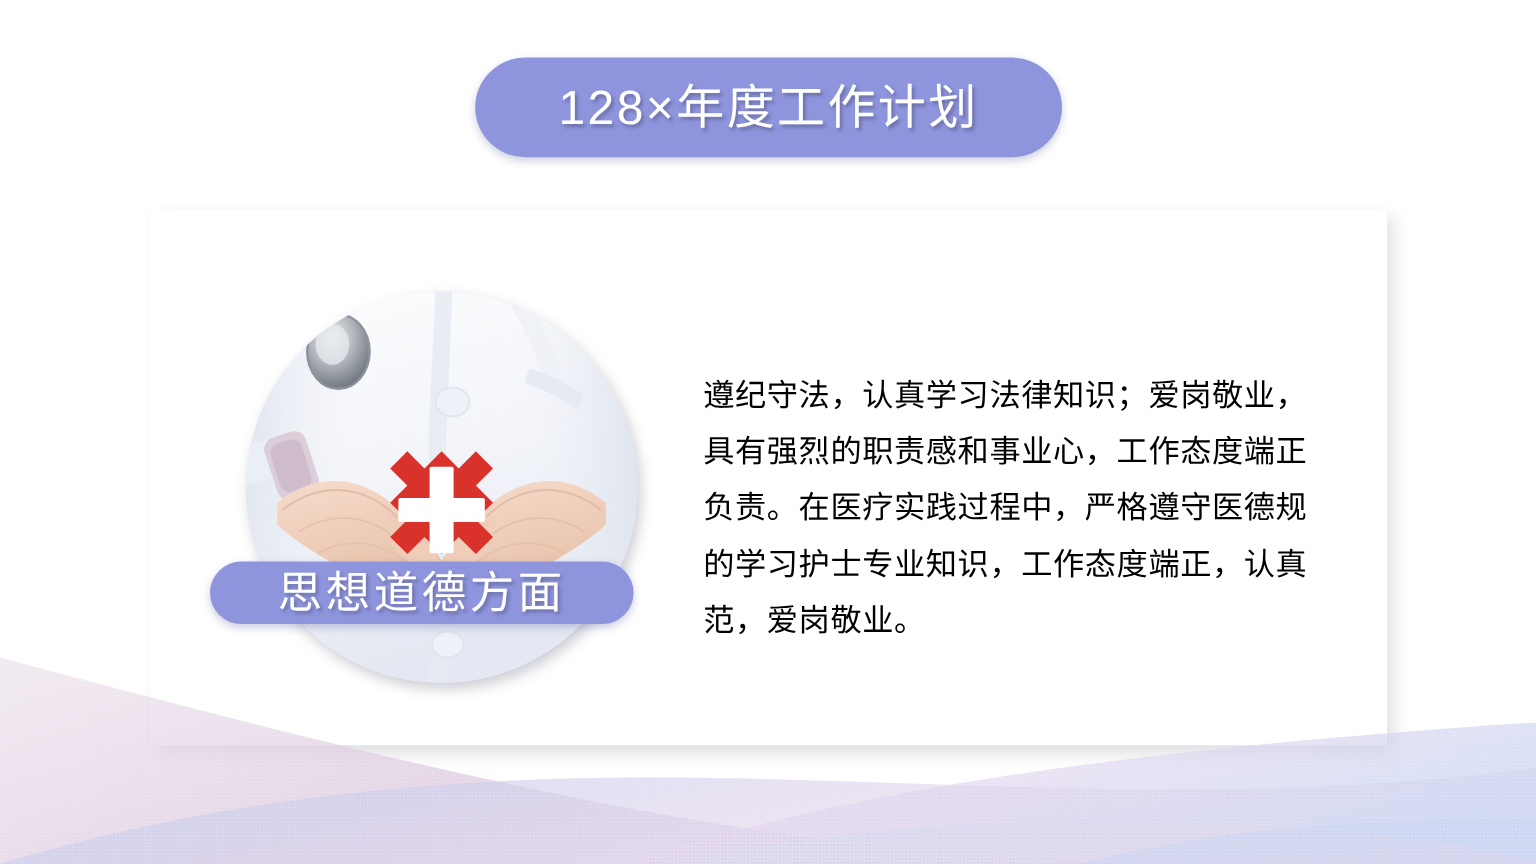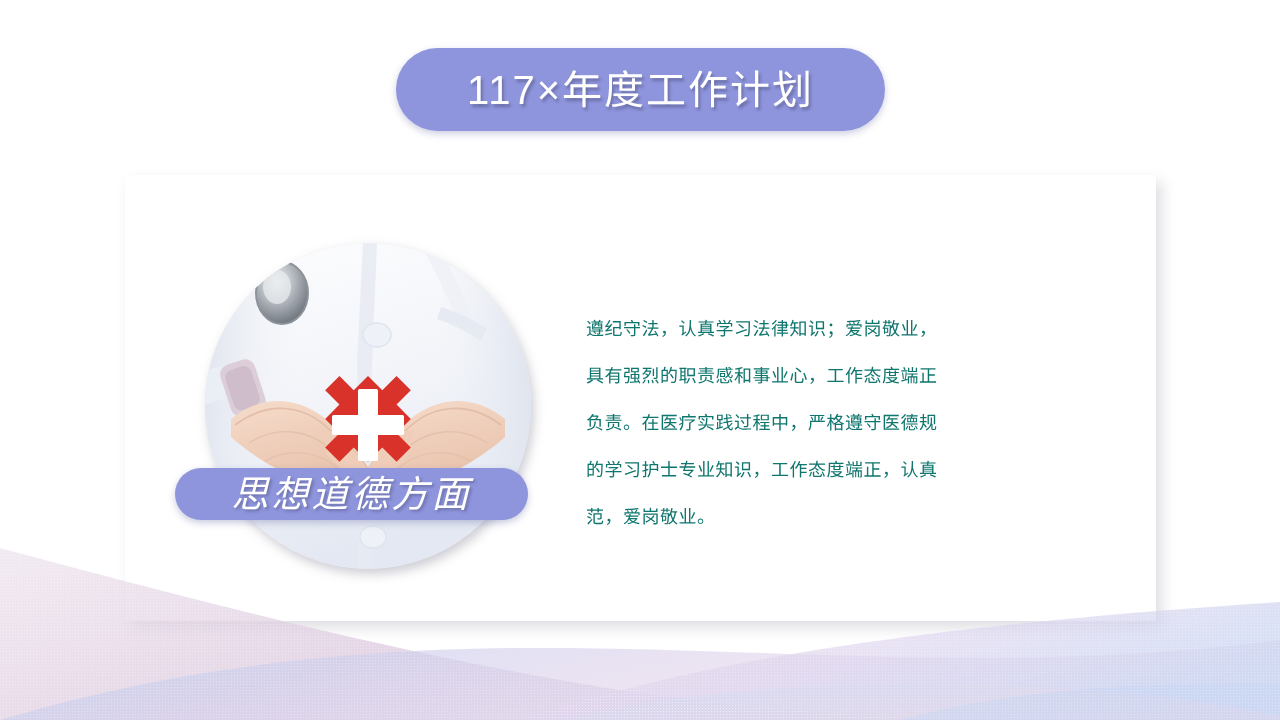--- a/index.html
+++ b/index.html
@@ -94,45 +94,44 @@
     justify-content: center;
     box-shadow: 0 3px 7px rgba(90, 95, 160, 0.32);
   }
   .photo-badge-text {
     color: #ffffff;
     font-size: 37px;
     letter-spacing: 3px;
     line-height: 1;
     white-space: nowrap;
     text-shadow: 2px 2px 3px rgba(60, 60, 90, 0.40);
-    font-style: italic;
   }
 
   
   .body-text {
     position: absolute;
     left: 586px;
     top: 306px;
     width: 524px;
   }
   .body-line {
-    color: #0f766e;
-    font-size: 18px;
+    color: #000000;
+    font-size: 26px;
     line-height: 47px;
     letter-spacing: 0.5px;
     white-space: nowrap;
   }
 </style>
 </head>
 <body>
 
 <div class="slide">
 
   <div class="title-pill">
-    <span class="title-text">117×年度工作计划</span>
+    <span class="title-text">128×年度工作计划</span>
   </div>
 
   <div class="card"></div>
 
   <div class="photo-circle">
     <svg viewBox="0 0 326 326" xmlns="http://www.w3.org/2000/svg">
       <defs>
         <linearGradient id="coatGrad" x1="0" y1="0" x2="0.3" y2="1">
           <stop offset="0%" stop-color="#fdfdfe"></stop>
           <stop offset="55%" stop-color="#f2f4f9"></stop>

